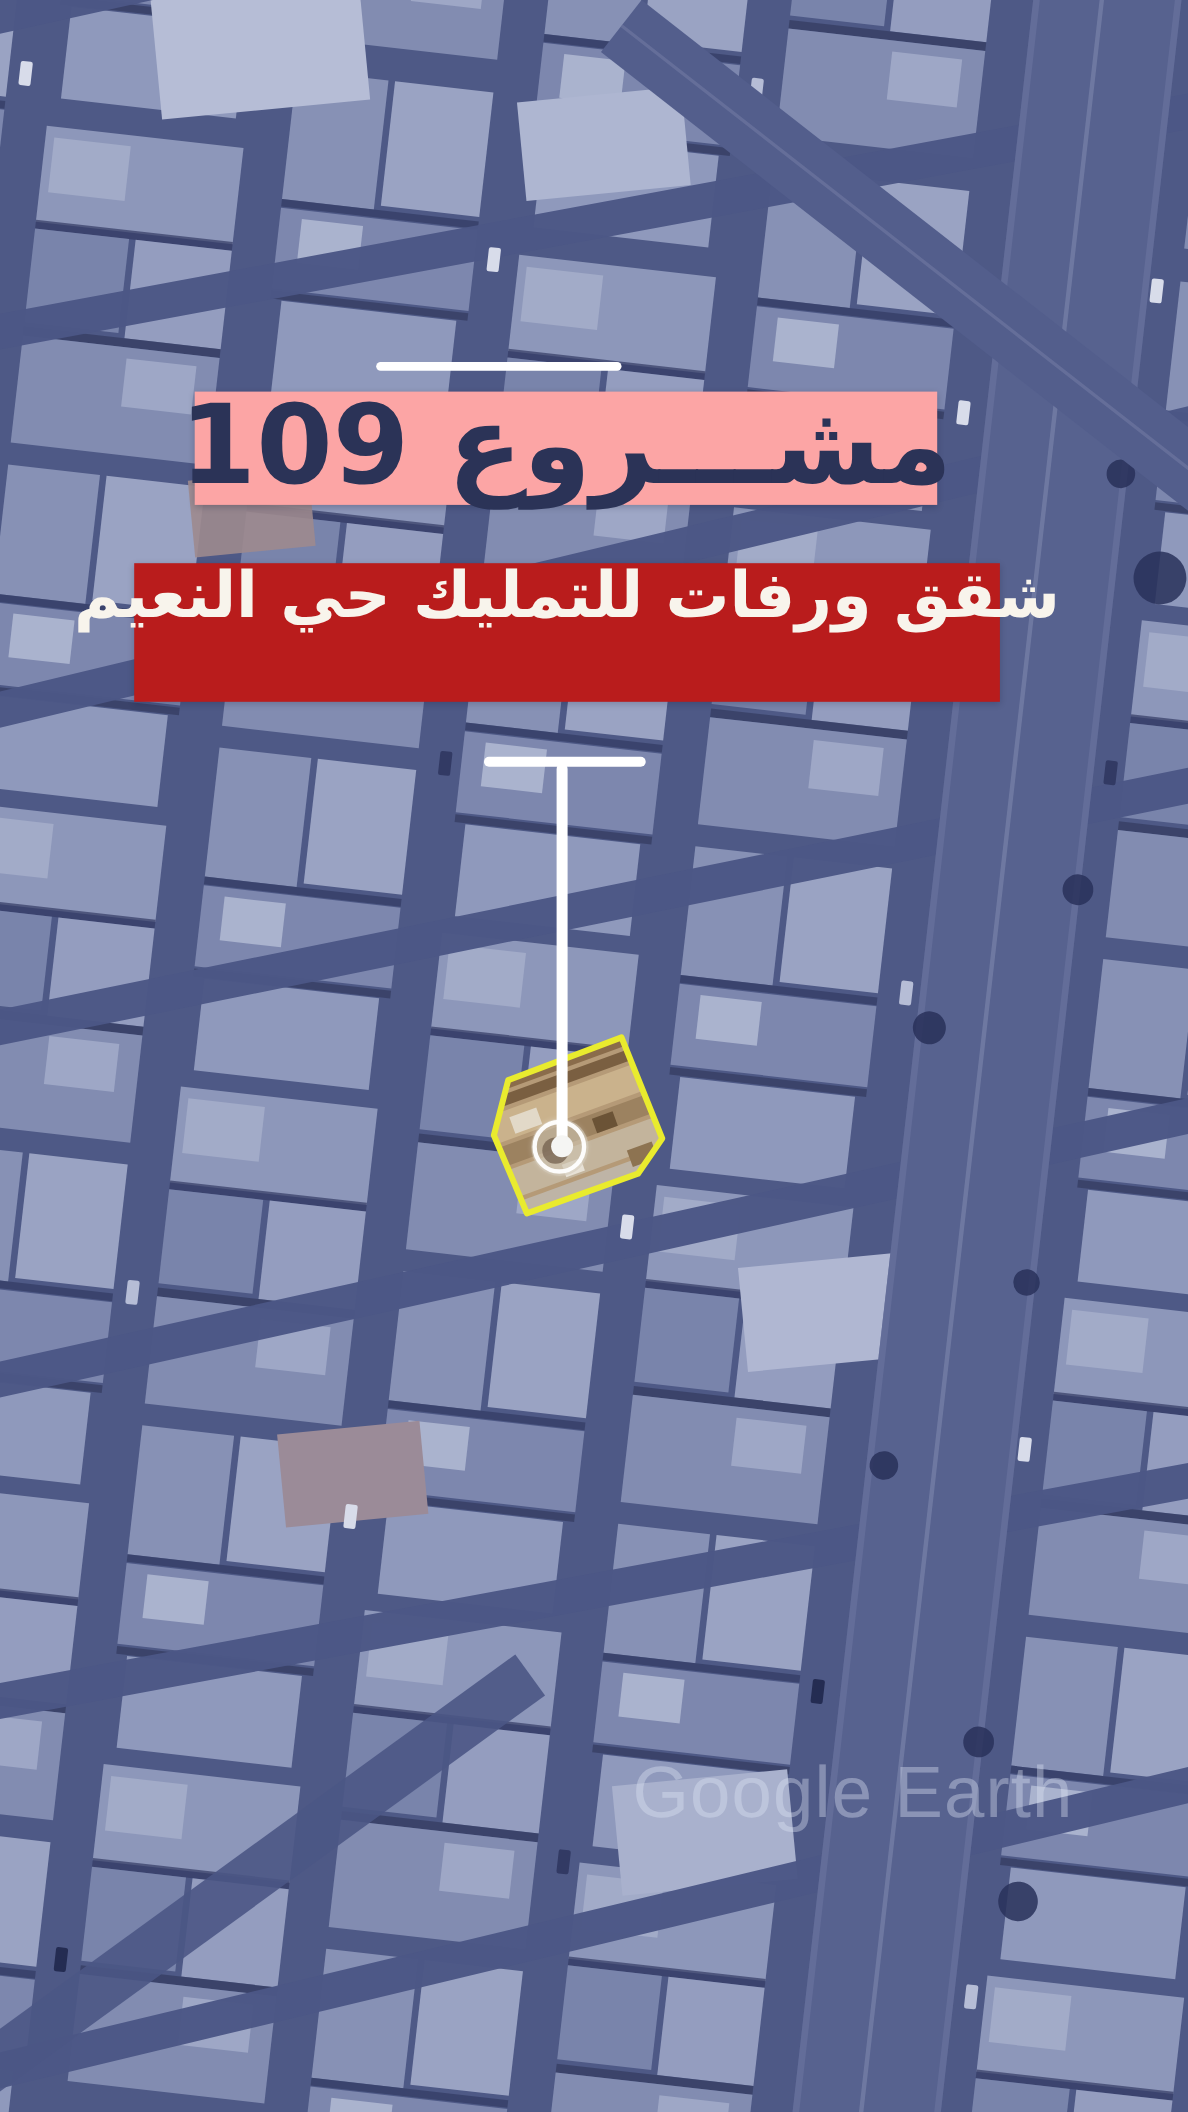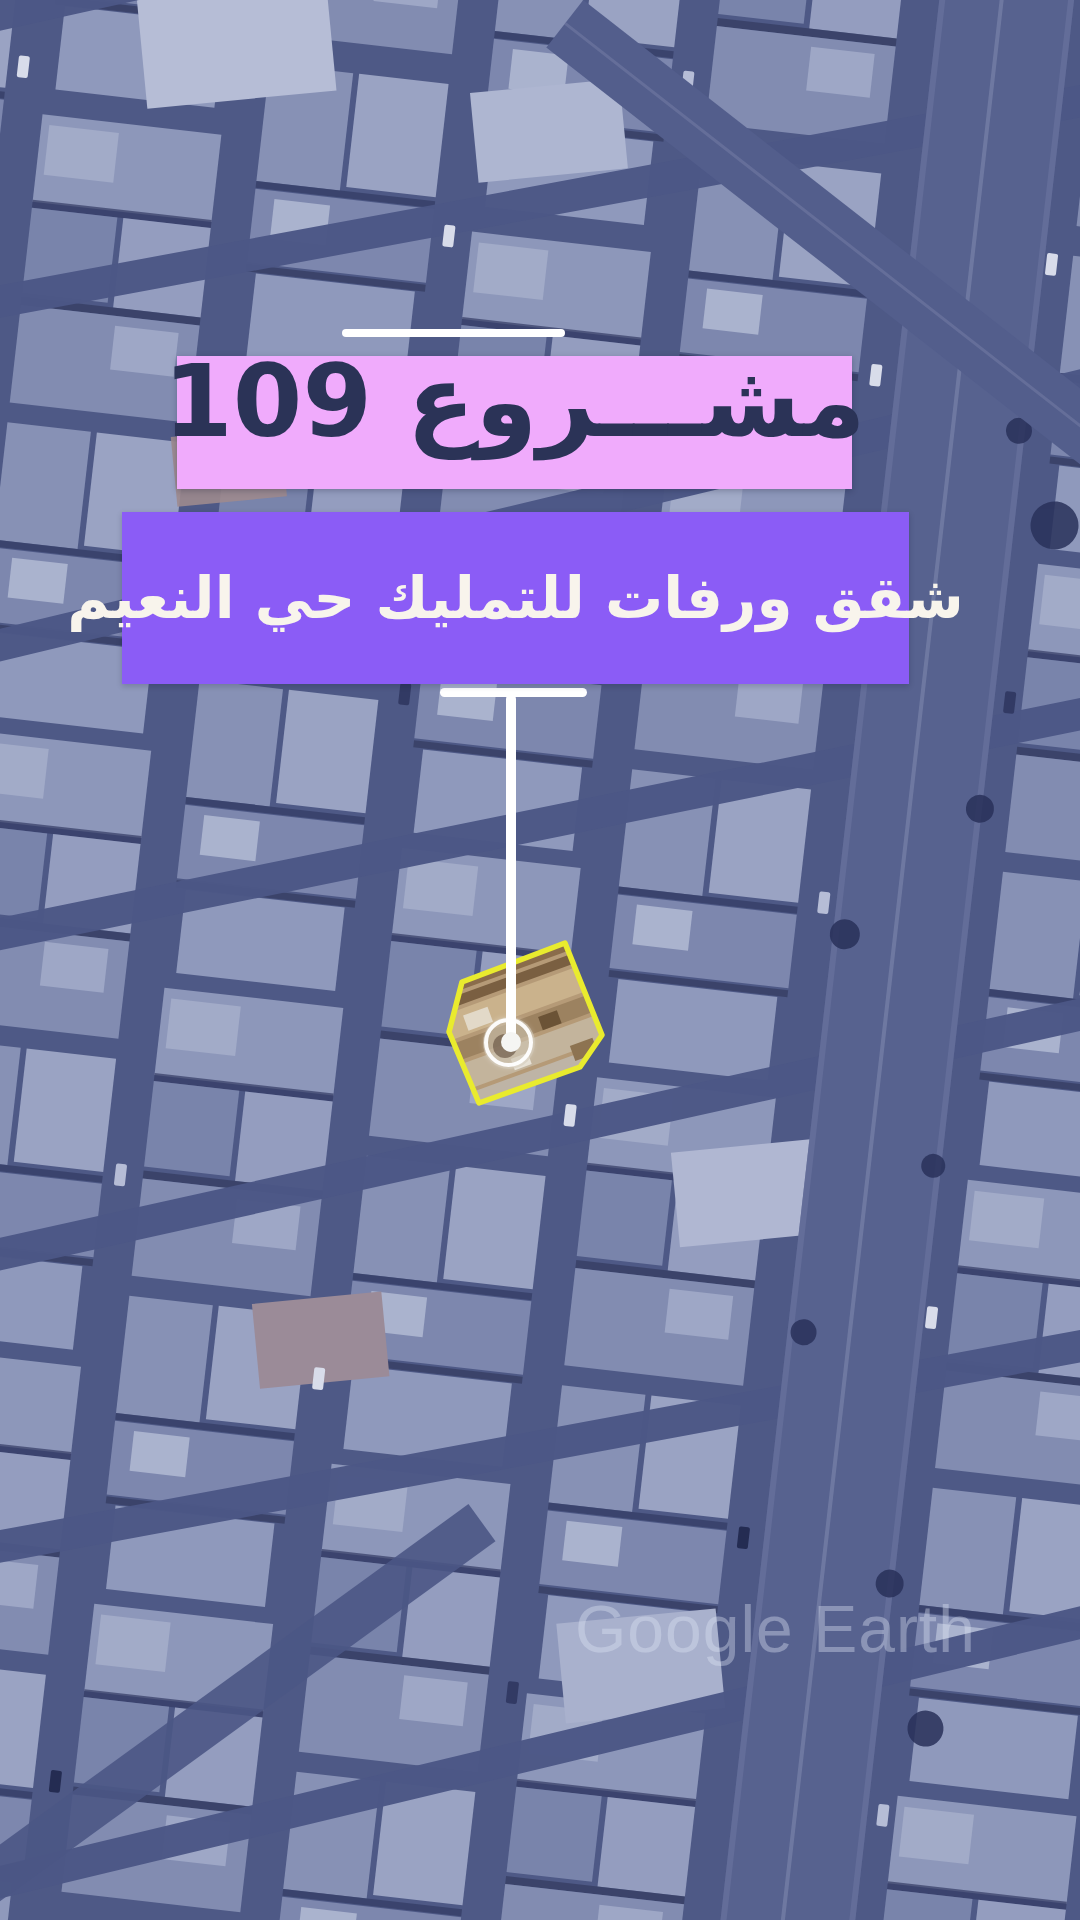--- a/index.html
+++ b/index.html
@@ -11,31 +11,31 @@
 
   
   .line-top{position:absolute;left:342px;top:329px;width:223px;height:8px;border-radius:4px;background:#fff;}
   .line-mid{position:absolute;left:440px;top:688px;width:147px;height:9px;border-radius:5px;background:#fff;}
   .line-v{position:absolute;left:506px;top:694px;width:10px;height:346px;border-radius:5px;background:#fff;}
   .ring{position:absolute;left:484px;top:1018px;width:41px;height:41px;border:4px solid rgba(255,255,255,.95);border-radius:50%;box-shadow:0 0 6px rgba(255,255,255,.35);}
   .ball{position:absolute;left:501px;top:1032px;width:20px;height:20px;border-radius:50%;background:#f5f5f3;}
 
   
   .banner-title{
-    position:absolute;left:177px;top:356px;width:675px;height:133px;
-    background:#f0abfc;display:flex;align-items:flex-start;justify-content:center;
+    position:absolute;left:177px;top:356px;width:675px;height:103px;
+    background:#fca5a5;display:flex;align-items:flex-end;justify-content:center;
     box-shadow:0 2px 6px rgba(10,15,40,.25);
   }
   .banner-title .txt{
     font-size:100px;font-weight:bold;color:#2b3357;direction:rtl;line-height:1;
     white-space:nowrap;transform:translateY(-4px);
   }
   .banner-sub{
-    position:absolute;left:122px;top:512px;width:787px;height:172px;
-    background:#8b5cf6;display:flex;align-items:center;justify-content:center;
+    position:absolute;left:122px;top:512px;width:787px;height:126px;
+    background:#b91c1c;display:flex;align-items:flex-start;justify-content:center;
     box-shadow:0 2px 6px rgba(10,15,40,.2);
   }
   .banner-sub .txt{
     font-size:58px;font-weight:bold;color:#f8f4ec;direction:rtl;line-height:1;
     white-space:nowrap;
   }
 </style>
 </head>
 <body>
 

